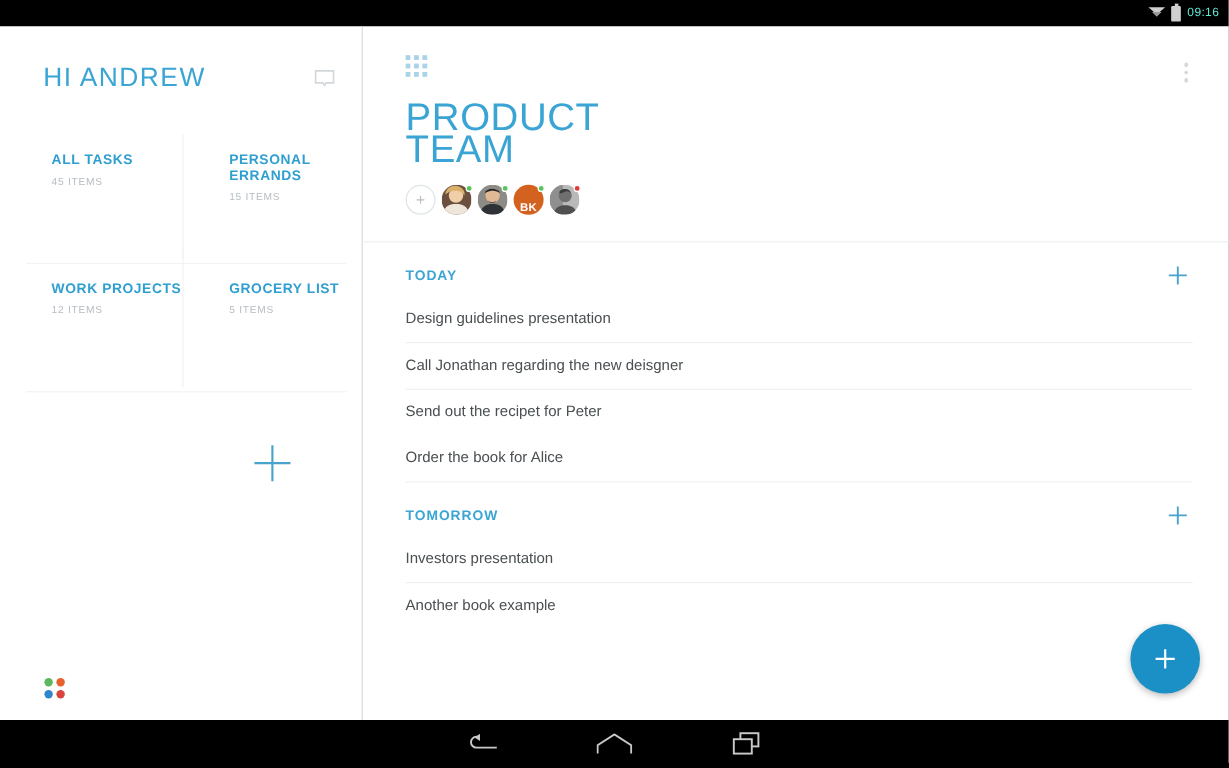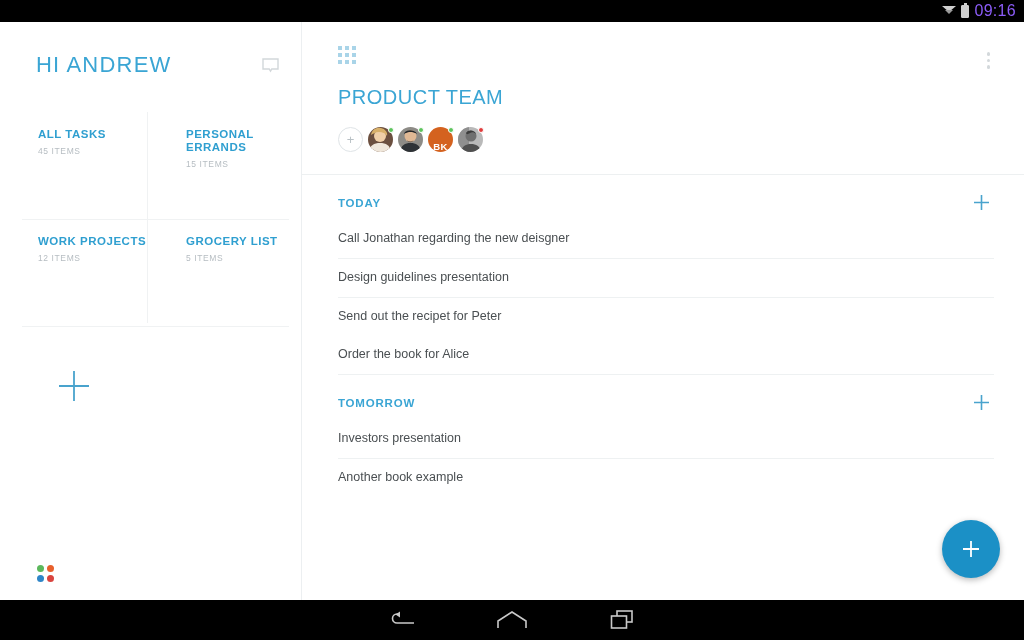--- a/index.html
+++ b/index.html
@@ -12,21 +12,21 @@
 
   .screen { position:relative; width:1024px; height:640px; background:#ffffff; }
 
   
   .statusbar {
     position:absolute; top:0; left:0; width:1024px; height:22px;
     background:#000000; display:flex; align-items:center;
     justify-content:flex-end; padding-right:8px; gap:5px;
   }
   .statusbar .clock {
-    color:#8b5cf6; font-size:16px; letter-spacing:.3px; line-height:1;
+    color:#5eead4; font-size:10px; letter-spacing:.3px; line-height:1;
   }
   .wifi-ico { width:14px; height:11px; position:relative; }
   .wifi-ico i {
     position:absolute; left:50%; transform:translateX(-50%);
     border-style:solid; border-color:#cfcfcf transparent transparent transparent;
   }
   .wifi-ico i:nth-child(1){ top:0;  border-width:6px 7px 0 7px; }
   .wifi-ico i:nth-child(2){ top:4px; border-width:4px 4.5px 0 4.5px; border-top-color:#9a9a9a; }
   .batt-ico {
     width:8px; height:13px; border:1.5px solid #cfcfcf; border-radius:1px;
@@ -62,21 +62,21 @@
     position:relative; height:90px; padding:32px 22px 0 36px;
     display:flex; align-items:flex-start; justify-content:space-between;
   }
   .greeting {
     color:#3aa5d4; font-size:22px; font-weight:400;
     letter-spacing:1.2px; line-height:1;
   }
   .chat-ico { margin-top:4px; }
 
   .tiles { position:relative; }
-  .tile-row { display:flex; position:relative; height:107px; }
+  .tile-row { display:flex; position:relative; height:107px;justify-content:flex-end; }
   .tile-row + .tile-row::before {
     content:""; position:absolute; top:0; left:22px; right:12px;
     height:1px; background:#f0f2f3;
   }
   .tile {
     width:148px; padding:16px 0 0 38px; position:relative;
   }
   .tile:first-child::after{
     content:""; position:absolute; top:-14px; right:0; width:1px;
     height:118px; background:#f0f2f3;
@@ -111,21 +111,21 @@
   .overflow-ico {
     position:absolute; top:26px; right:30px;
     display:flex; flex-direction:column; gap:3px; align-items:center;
     padding:4px;
   }
   .overflow-ico span {
     width:3.5px; height:3.5px; border-radius:50%; background:#d3d8db; display:block;
   }
 
   .team-title {
-    margin-top:20px; color:#3aa5d4; font-size:20px; font-weight:400;
+    margin-top:20px; color:#3aa5d4; font-size:32px; font-weight:400;
     line-height:27px; letter-spacing:.5px; max-width:220px;
   }
 
   .avatars { margin-top:16px; display:flex; align-items:center; gap:5px; }
   .av {
     width:25px; height:25px; border-radius:50%; position:relative;
     overflow:visible; flex:0 0 auto;
   }
   .av .av-inner {
     width:25px; height:25px; border-radius:50%; overflow:hidden; display:block;
@@ -320,24 +320,24 @@
 
         <div class="section-head">
           <span class="section-label">TODAY</span>
           <span class="section-add">
             <svg width="17" height="17" viewBox="0 0 17 17">
               <path d="M8.5 1v15M1 8.5h15" stroke="#49a3cd" stroke-width="1.6"></path>
             </svg>
           </span>
         </div>
         <div class="task-row">
+          <div class="task-text">Design guidelines presentation</div>
+        </div>
+        <div class="task-row">
           <div class="task-text">Call Jonathan regarding the new deisgner</div>
-        </div>
-        <div class="task-row">
-          <div class="task-text">Design guidelines presentation</div>
         </div>
         <div class="task-row last">
           <div class="task-text">Send out the recipet for Peter</div>
         </div>
         <div class="task-row">
           <div class="task-text">Order the book for Alice</div>
         </div>
 
         <div class="section-head">
           <span class="section-label">TOMORROW</span>

